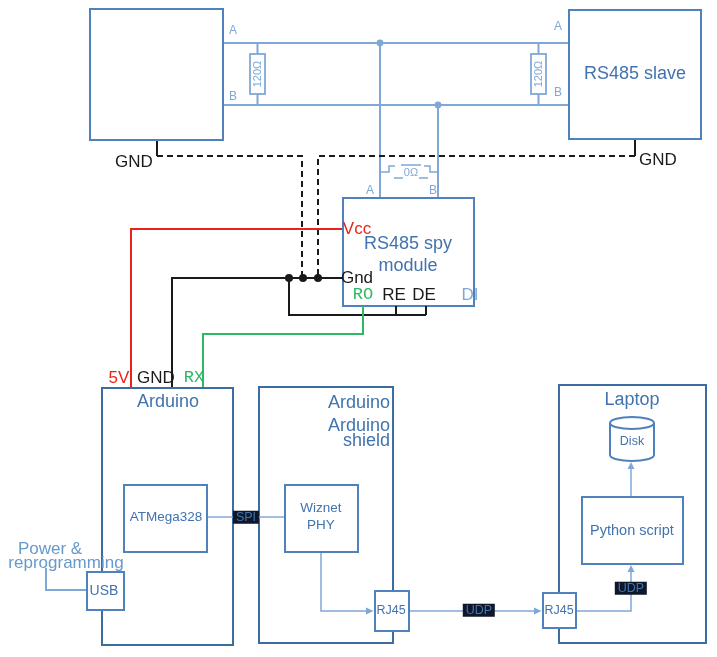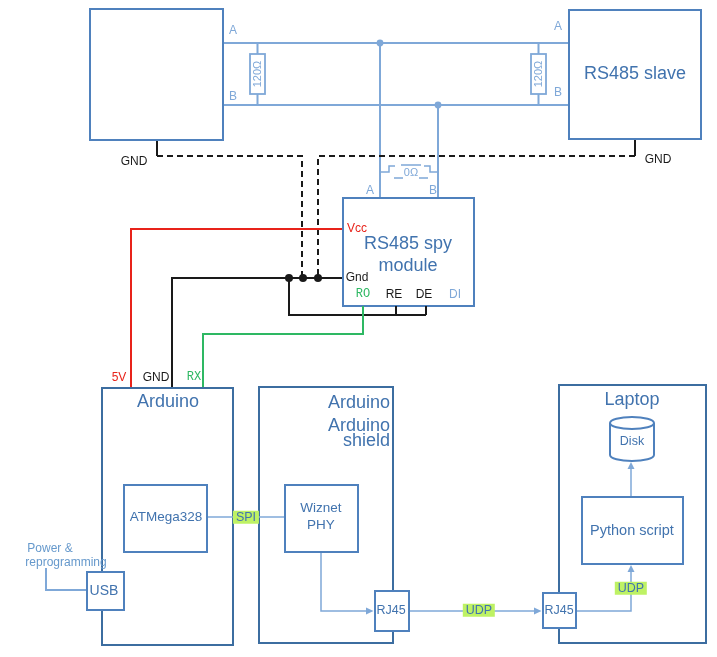--- a/index.html
+++ b/index.html
@@ -6,29 +6,29 @@
   #canvas{position:relative;width:717px;height:657px;background:#fff;overflow:hidden;
           font-family:"Liberation Sans",sans-serif;}
   #wires{position:absolute;left:0;top:0;z-index:2;}
   .node{position:absolute;border:2px solid var(--box-border,#4f81bd);background:#fff;
         box-sizing:border-box;z-index:1;}
   .node.inner{z-index:3;}
   .node.heavy{border-width:2.5px;border-color:var(--box-border-dark,#3c6da0);}
   .lbl{position:absolute;transform:translate(-50%,-50%);white-space:nowrap;z-index:4;line-height:1;}
   .lbl.right{transform:translate(-100%,-50%);}
   .lbl.rot{transform:translate(-50%,-50%) rotate(-90deg);}
-  .lbl.bgw{background:#bef264;padding:0 3px;}
+  .lbl.bgw{background:#0f172a;padding:0 3px;}
   .steel{color:var(--text-blue,#4173ae);}
   .lblue{color:var(--wire-light-blue,#7fa8d8);}
   .blk{color:var(--wire-black,#1a1a1a);}
   .red{color:var(--wire-red,#e8231a);}
   .grn{color:var(--wire-green,#2eb863);font-family:Liberation Mono, monospace;}
   .pwr{color:var(--power-text,#6699cc);}
   .s18{font-size:18px;} .s145{font-size:14.5px;} .s14{font-size:14px;} .s135{font-size:13.5px;}
-  .s13{font-size:12px;} .s125{font-size:12.5px;} .s12{font-size:12px;} .s11{font-size:11px;}
+  .s13{font-size:17px;} .s125{font-size:12.5px;} .s12{font-size:12px;} .s11{font-size:11px;}
 </style>
 </head>
 <body>
 
 <div id="canvas">
 
   <div class="node" style="left:89px;top:8px;width:135px;height:133px"></div>
   <div class="node" style="left:568px;top:9px;width:134px;height:131px"></div>
   <div class="node" style="left:342px;top:197px;width:133px;height:110px"></div>
   <div class="node heavy" style="left:101px;top:387px;width:133px;height:259px"></div>
@@ -133,19 +133,19 @@
   <div class="lbl lblue s11 rot" style="left:538px;top:74px">120Ω</div>
 
   <div class="lbl blk s13" style="left:134px;top:161px">GND</div>
   <div class="lbl blk s13" style="left:658px;top:159px">GND</div>
 
   <div class="lbl red s13" style="left:357px;top:228px">Vcc</div>
   <div class="lbl blk s13" style="left:357px;top:277px">Gnd</div>
   <div class="lbl grn s13" style="left:363px;top:294px">RO</div>
   <div class="lbl blk s13" style="left:394px;top:294px">RE</div>
   <div class="lbl blk s13" style="left:424px;top:294px">DE</div>
-  <div class="lbl lblue s13" style="left:455px;top:294px">DI</div>
+  <div class="lbl lblue s13" style="left:470px;top:294px">DI</div>
 
   <div class="lbl red s13" style="left:119px;top:377px">5V</div>
   <div class="lbl blk s13" style="left:156px;top:377px">GND</div>
   <div class="lbl grn s13" style="left:194px;top:377px">RX</div>
 
 </div>
 
 </body></html>

